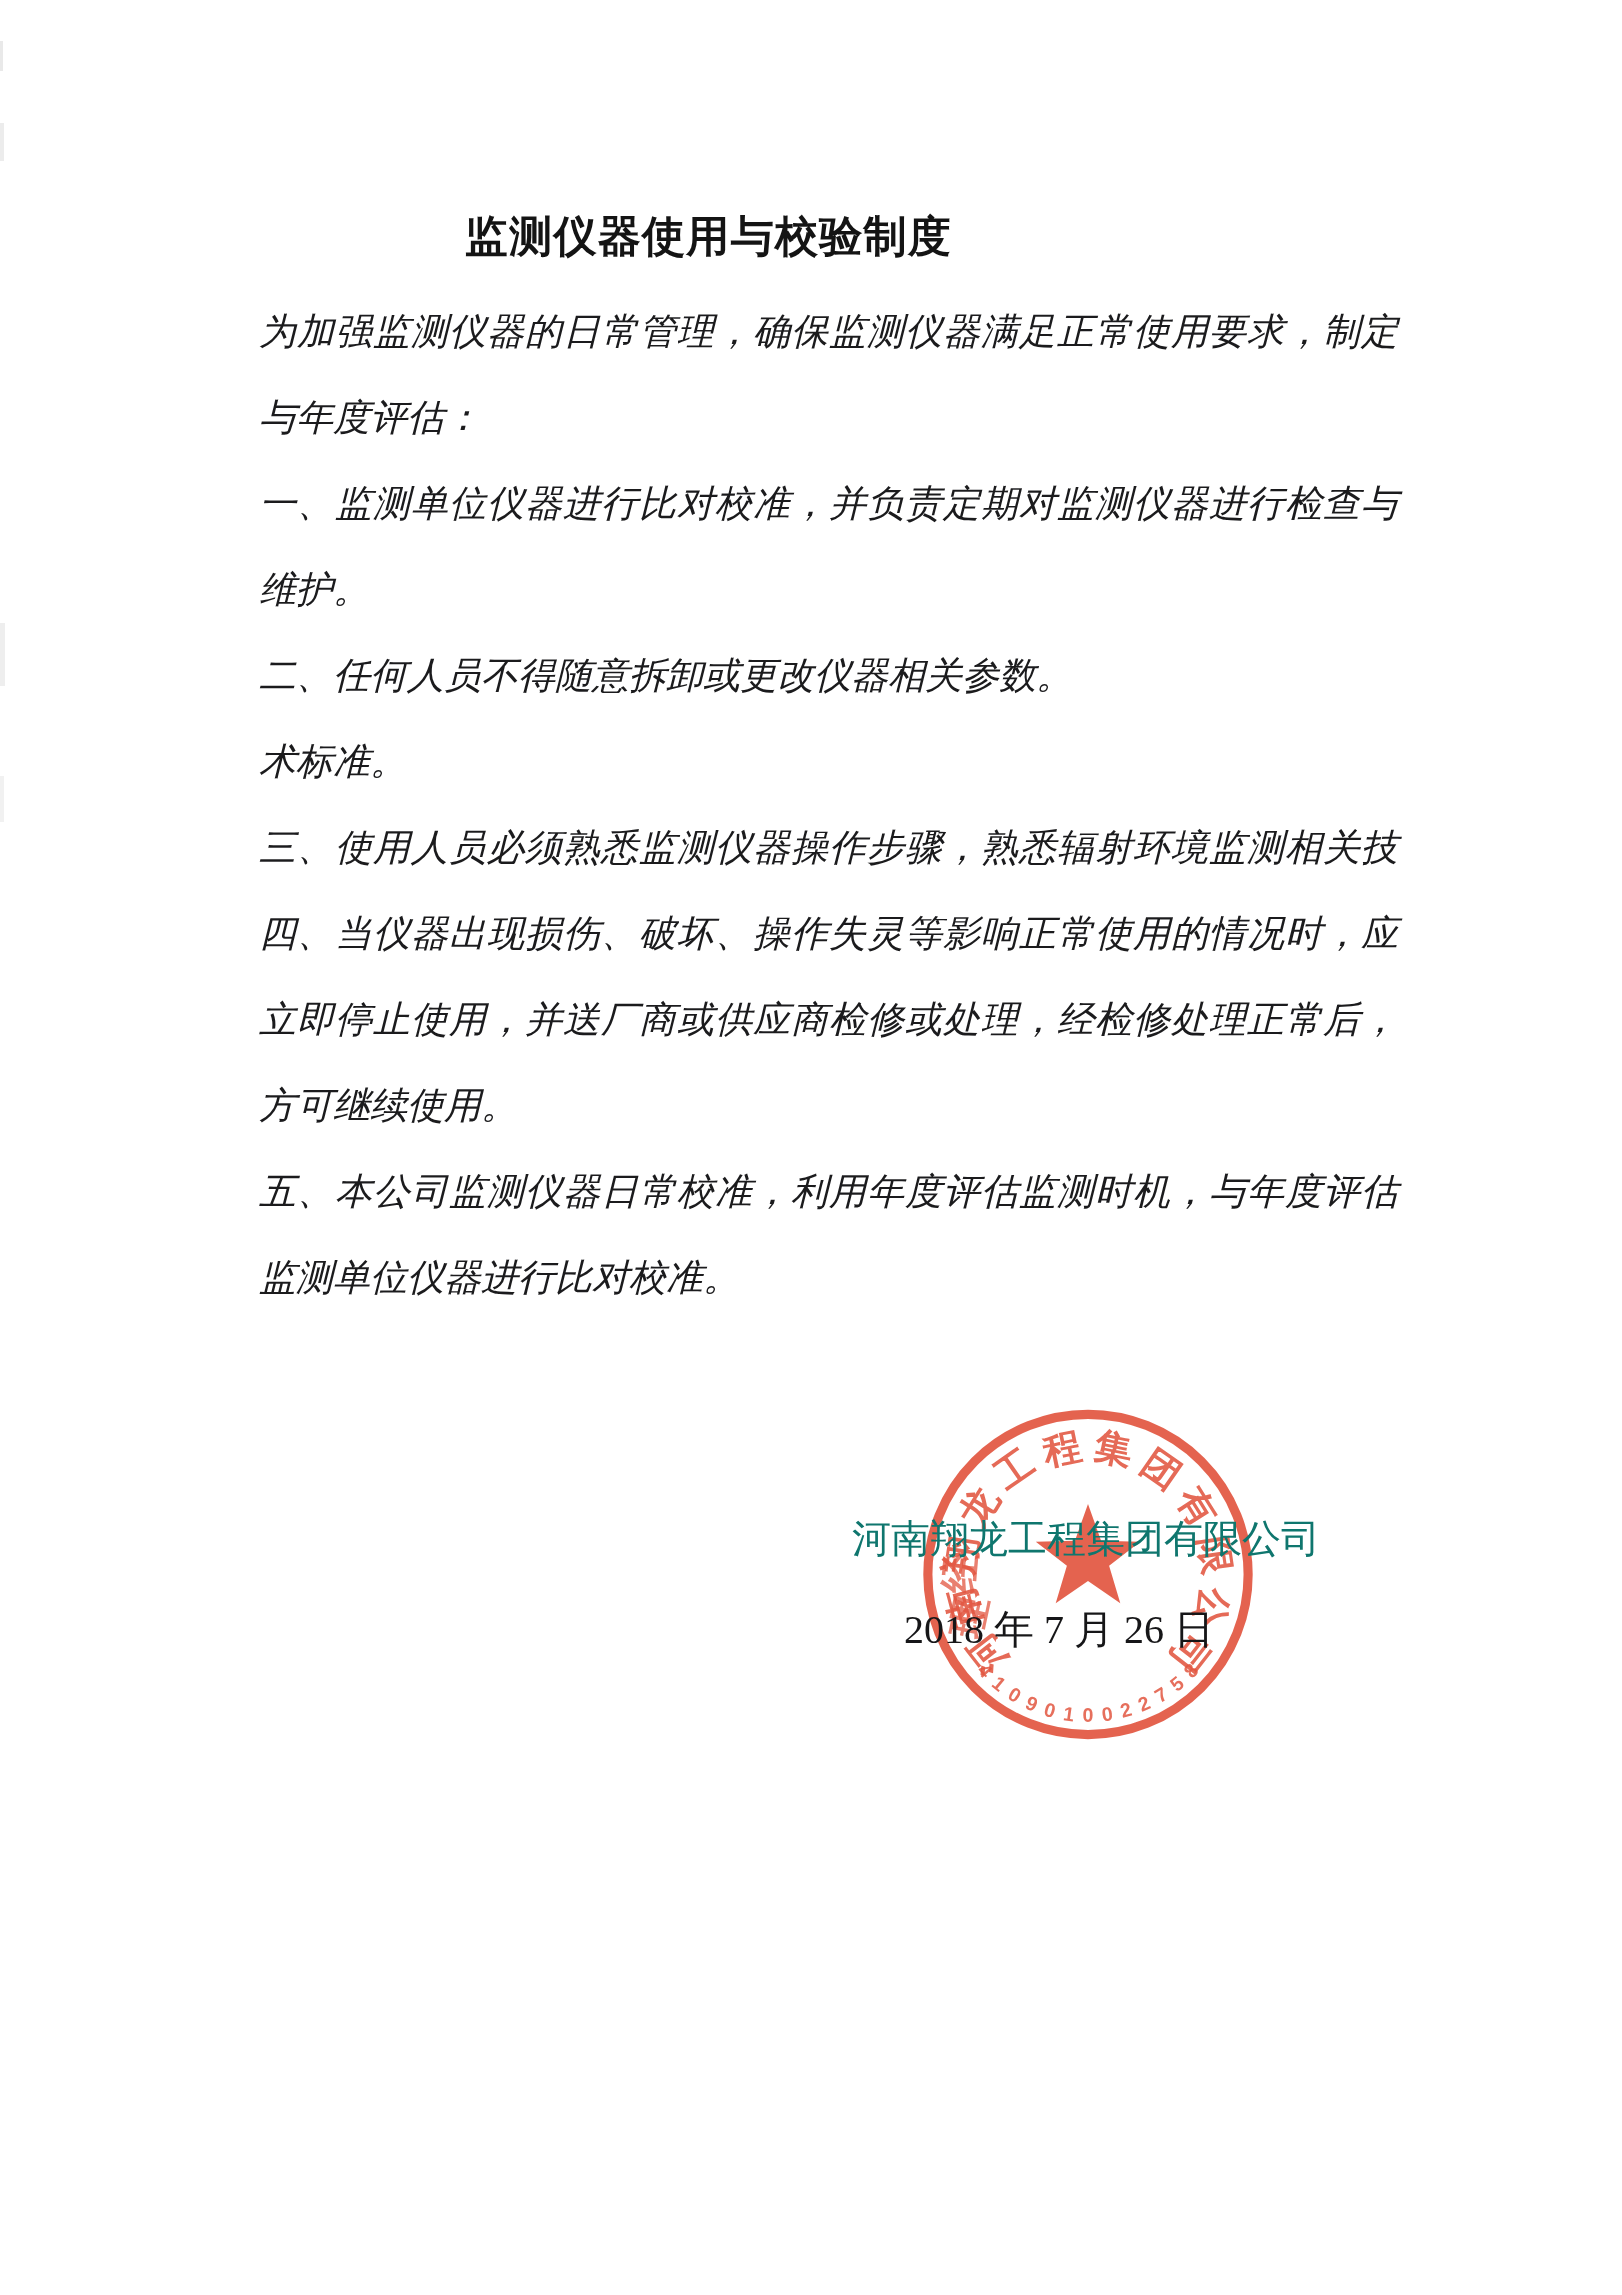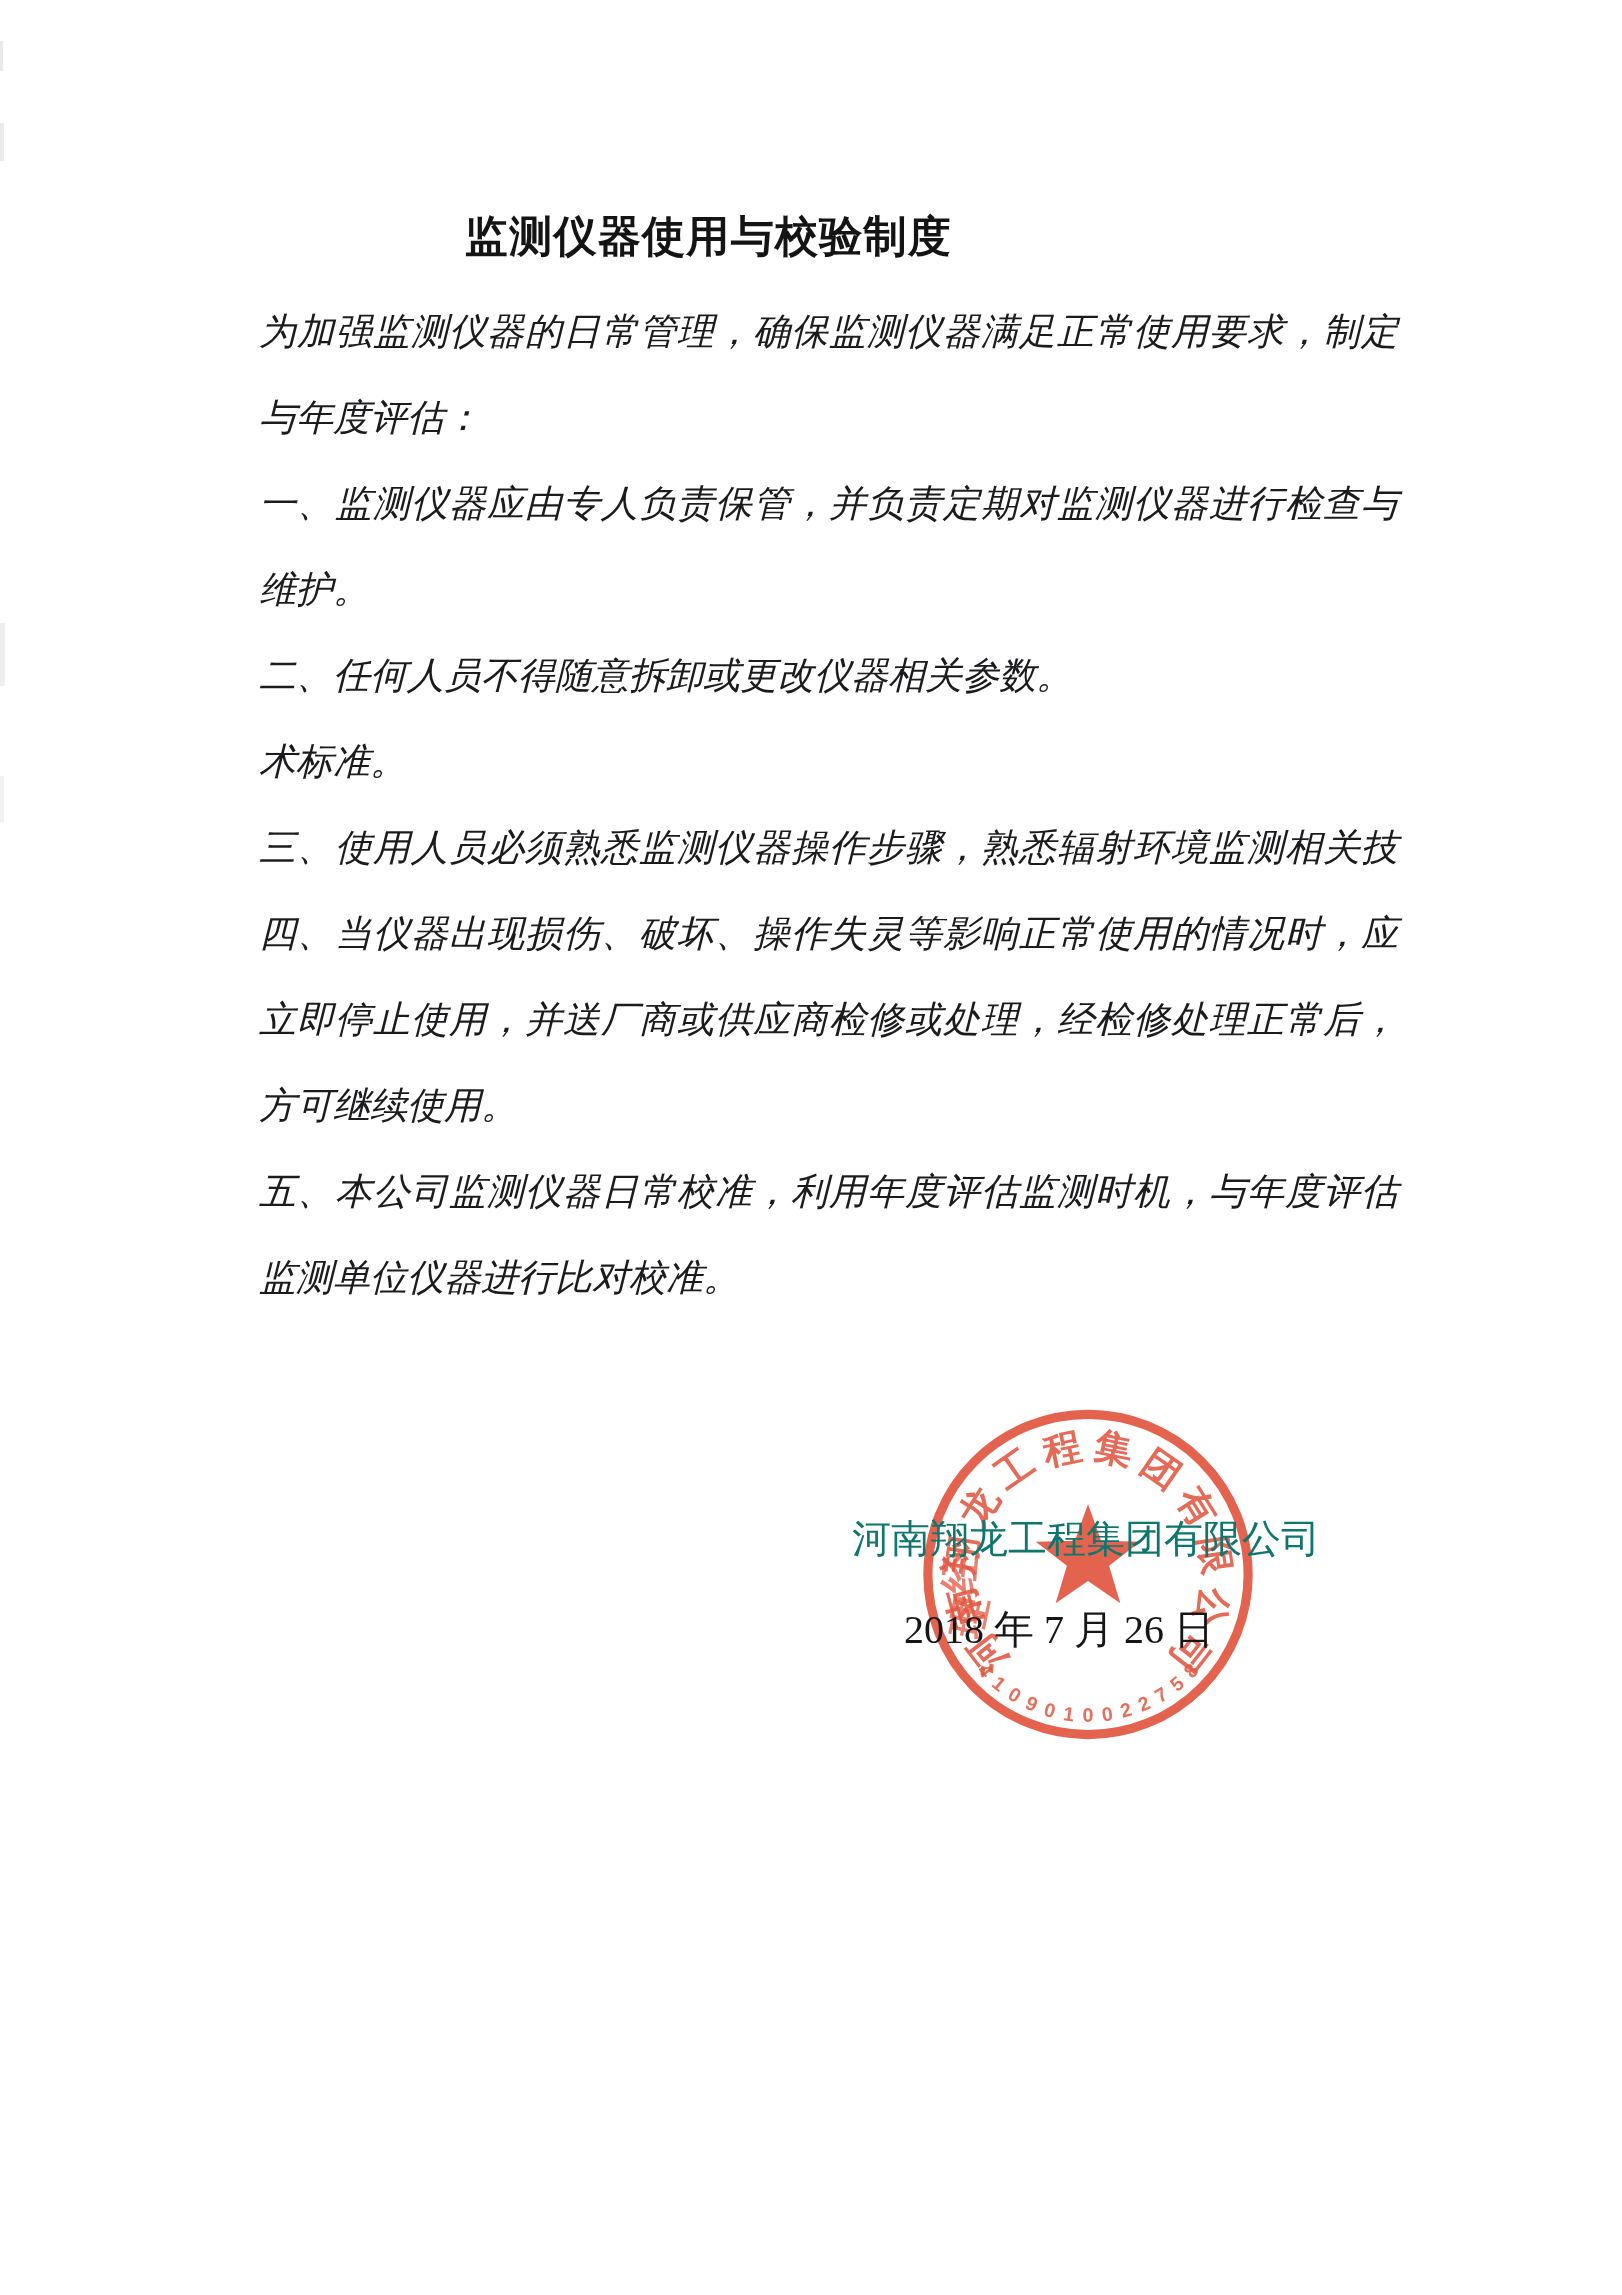--- a/index.html
+++ b/index.html
@@ -120,21 +120,21 @@
         <text x="87" y="268" text-anchor="middle" dominant-baseline="middle" transform="rotate(-85 87 268)" class="seal-side-char" fill="#e25640">经</text>
         <text x="100" y="336" text-anchor="middle" dominant-baseline="middle" transform="rotate(-78 100 336)" class="seal-side-char" fill="#e25640">理</text>
       </g>
   </svg>
 
   <div class="doc-title">监测仪器使用与校验制度</div>
 
   <div class="body-text">
     <div class="line fill">为加强监测仪器的日常管理，确保监测仪器满足正常使用要求，制定</div>
     <div class="line">与年度评估：</div>
-    <div class="line fill">一、监测仪器应由专人负责保管，并负责定期对监测仪器进行检查与</div>
+    <div class="line fill">一、监测单位仪器进行比对校准，并负责定期对监测仪器进行检查与</div>
     <div class="line">维护。</div>
     <div class="line">二、任何人员不得随意拆卸或更改仪器相关参数。</div>
     <div class="line">术标准。</div>
     <div class="line fill">三、使用人员必须熟悉监测仪器操作步骤，熟悉辐射环境监测相关技</div>
     <div class="line fill">四、当仪器出现损伤、破坏、操作失灵等影响正常使用的情况时，应</div>
     <div class="line fill">立即停止使用，并送厂商或供应商检修或处理，经检修处理正常后，</div>
     <div class="line">方可继续使用。</div>
     <div class="line fill">五、本公司监测仪器日常校准，利用年度评估监测时机，与年度评估</div>
     <div class="line">监测单位仪器进行比对校准。</div>
   </div>

